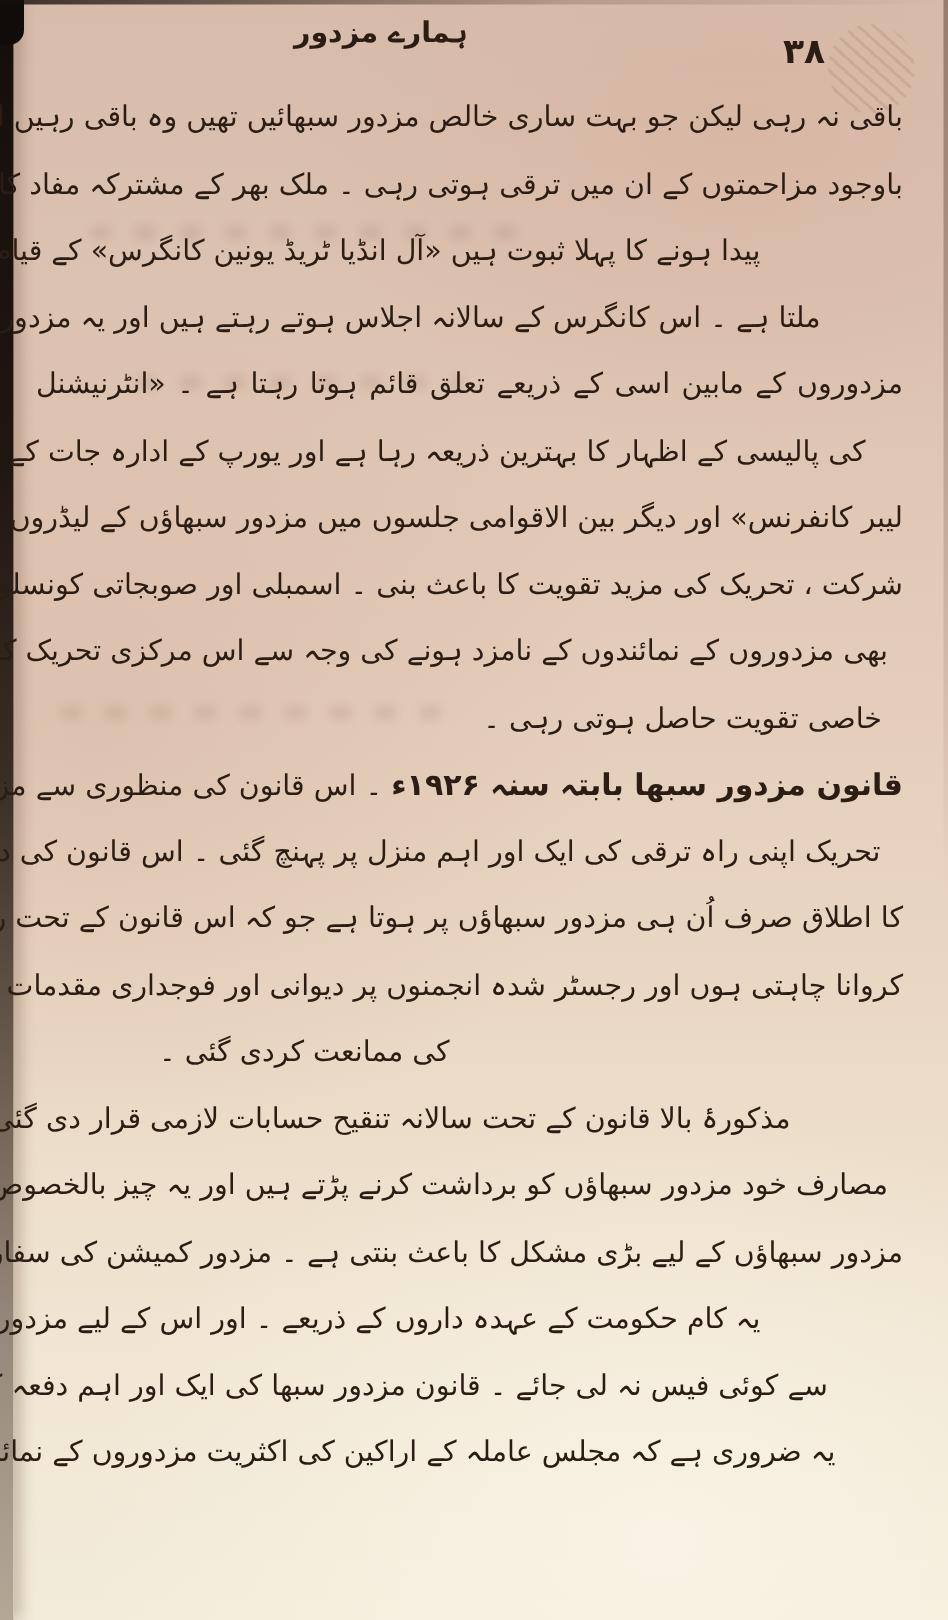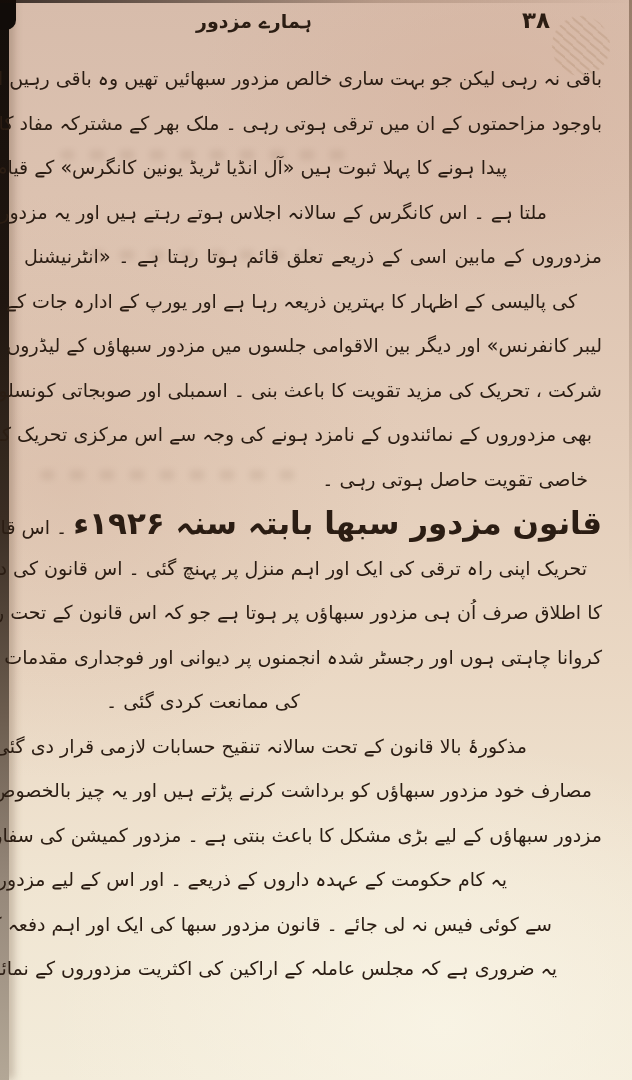--- a/index.html
+++ b/index.html
@@ -50,41 +50,41 @@
   .bleed.b2 { left: 40px; top: 470px; width: 260px; }
   .bleed.b3 { left: 90px; top: 250px; width: 220px; }
 
   
   .header { position: absolute; top: 0; left: 0; width: 100%; height: 46px; }
   .book-title {
     position: absolute; left: 196px; top: 10px;
     font-size: 19px; font-weight: 600; direction: rtl;
   }
   .page-number {
-    position: absolute; left: 522px; top: 7px;
+    position: absolute; left: 522px; top: 22px;
     font-size: 23px; font-weight: 700; direction: rtl;
   }
 
   
   .body-text {
     position: absolute; top: 56px; left: 0; right: 0;
     padding: 0 30px 0 24px;
     direction: rtl;
   }
   .line {
     height: 44.5px; line-height: 44.5px;
     font-size: 19px;
     white-space: nowrap;
     text-align: justify; text-align-last: justify;
     text-justify: inter-word;
     overflow: visible;
   }
   .line.end-right { text-align: right; text-align-last: right; padding-right: 14px; }
   .line.short-left { text-align: center; text-align-last: left; padding-left: 82px; }
-  .line .bold-lead { font-weight: 700; font-size: 31px; }
+  .line .bold-lead { font-weight: 700; font-size: 20px; }
 </style>
 </head>
 <body>
 
 <div class="page">
   <div class="binding"></div>
   <div class="corner-mark"></div>
   <div class="top-edge"></div>
   <div class="stain-tr"></div>
   <div class="right-edge"></div>

